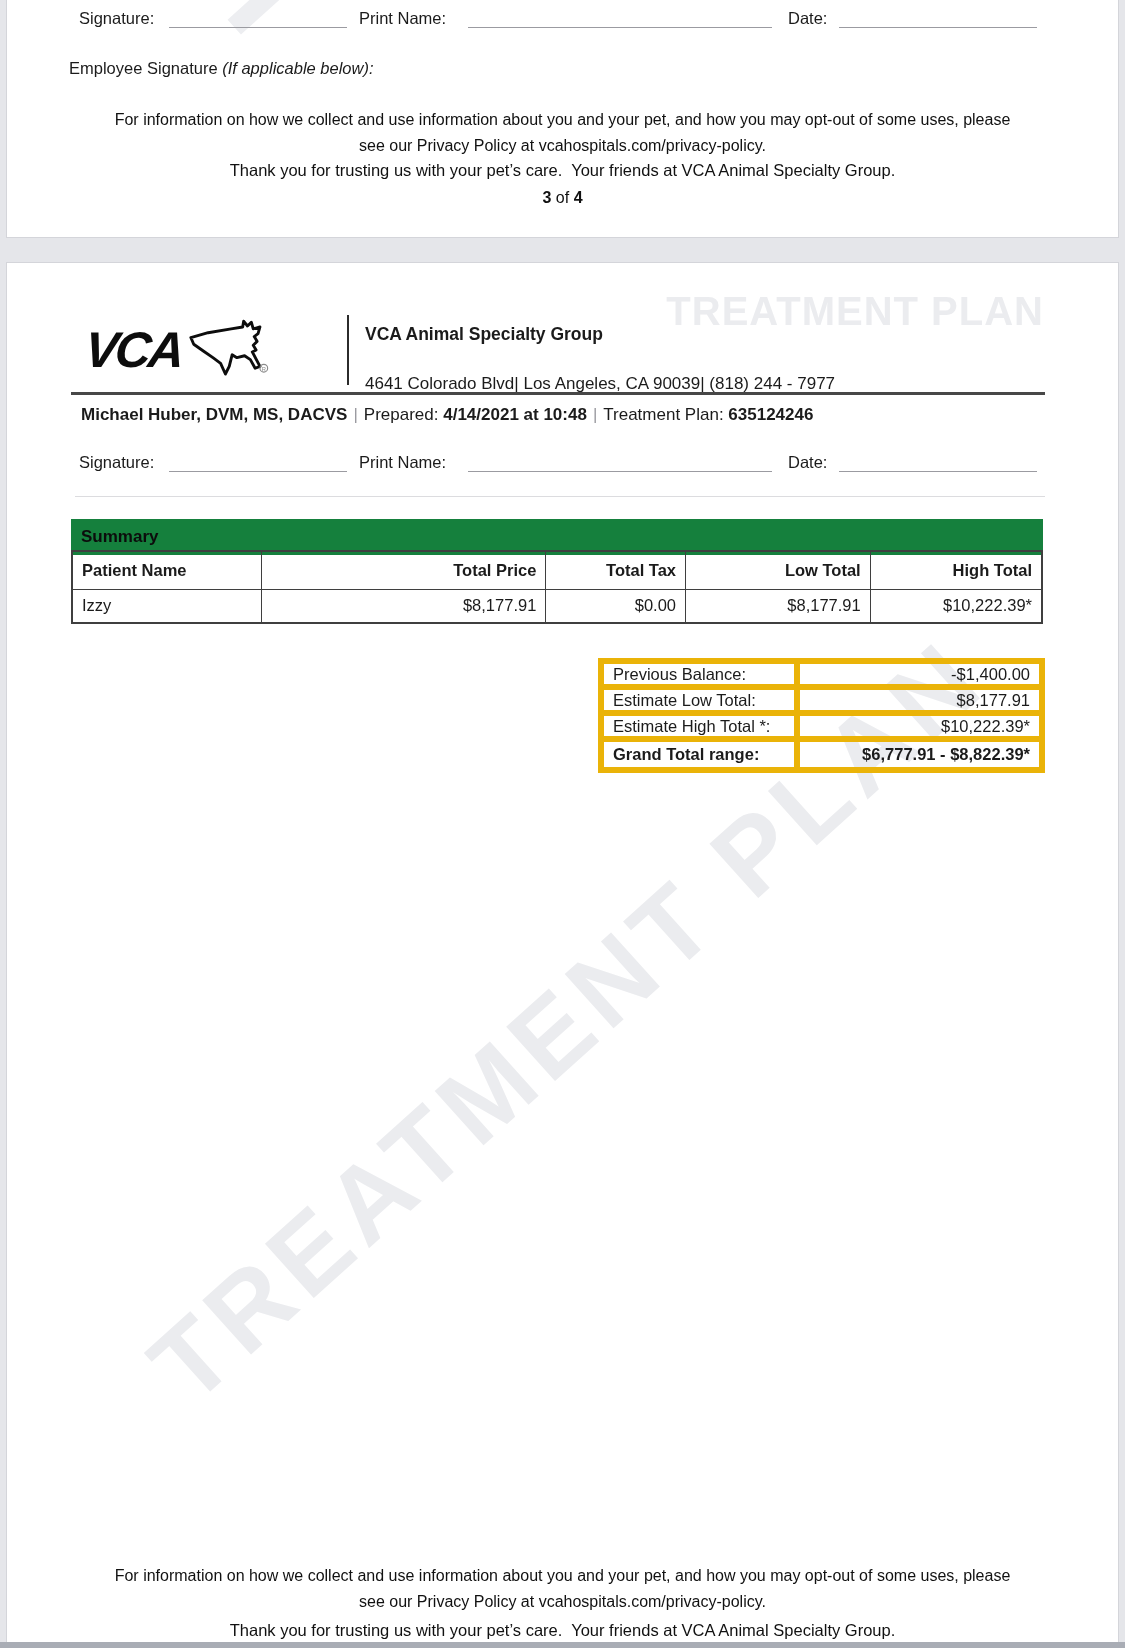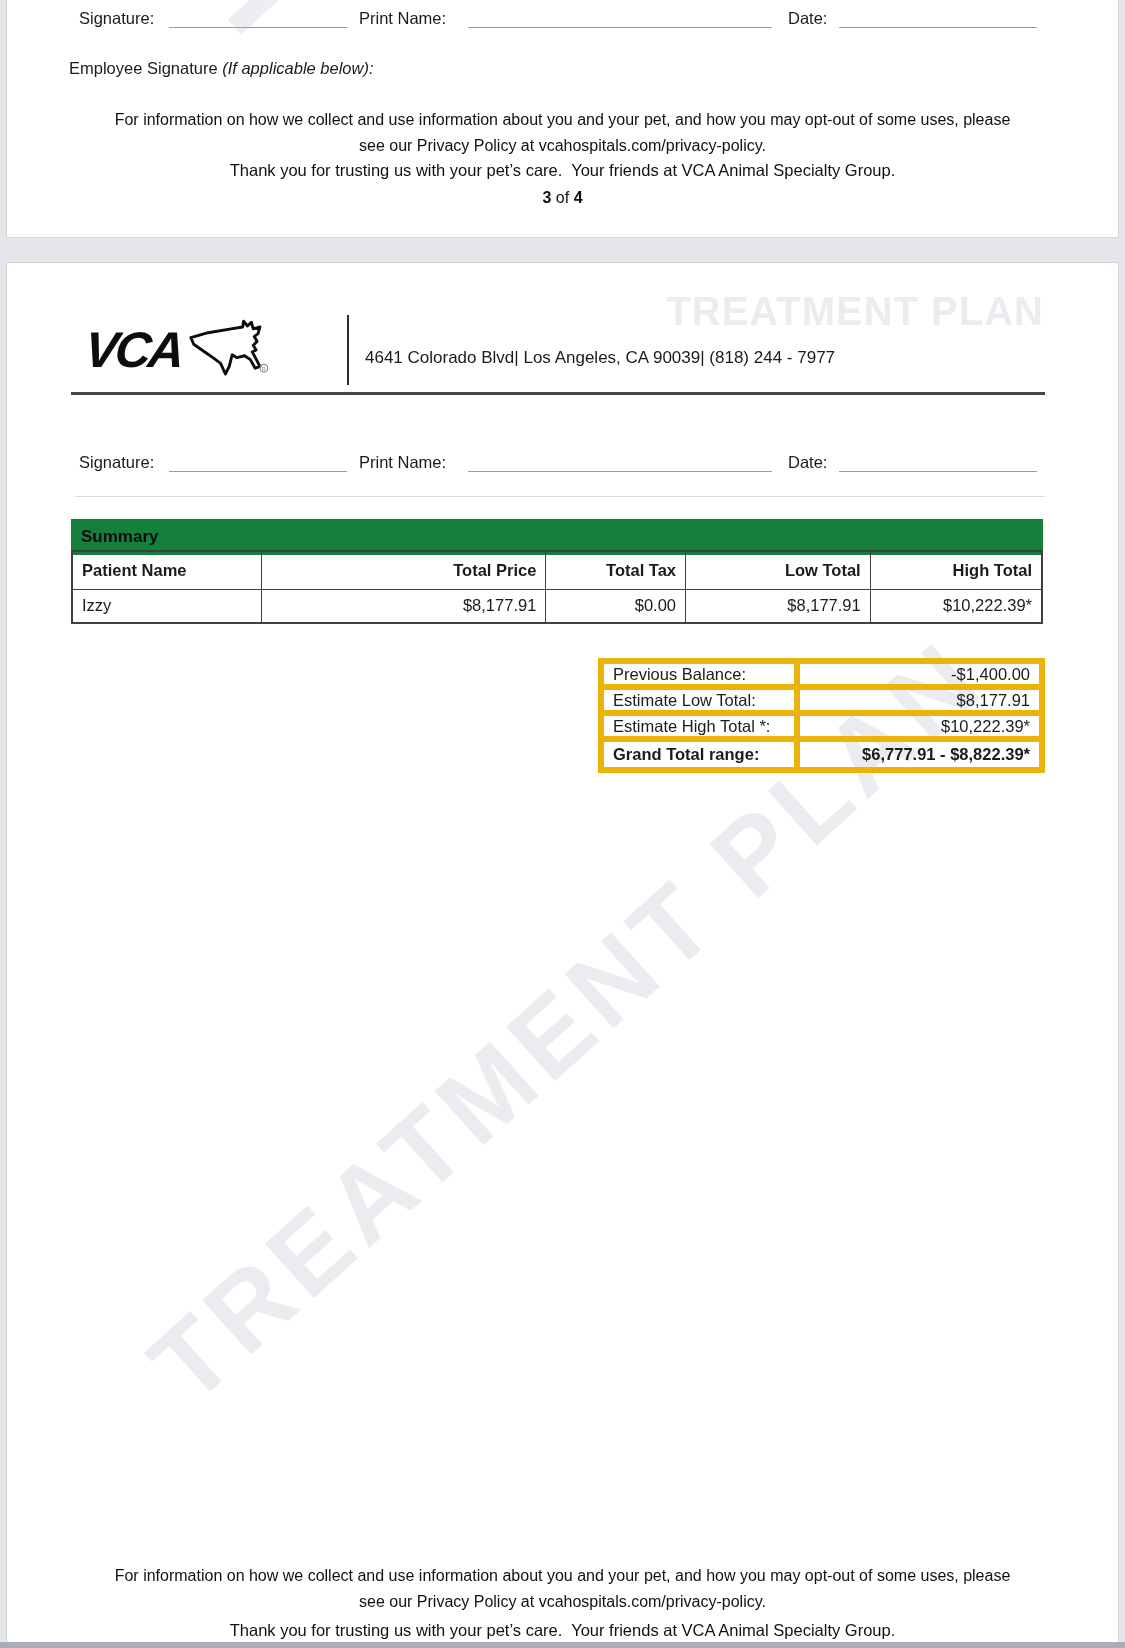--- a/index.html
+++ b/index.html
@@ -123,25 +123,29 @@
     <div class="vca-logo">
       <div class="vca-text">VCA</div>
       <svg class="vca-map" width="96" height="66" viewBox="0 0 100 66">
         <path d="M4,20 L22,15 L46,11 L58,9 L59,3 L63,8 L67,4 L69,11 L76,9 L74,16 L70,19 L73,24 L69,28 L72,33 L68,35 L76,50 L71,52 L66,43 L60,39 L52,41 L47,38 L44,50 L40,58 L35,47 L27,41 L17,34 L7,27 Z" fill="#ffffff" stroke="#0d0d0d" stroke-width="3" stroke-linejoin="round"></path>
         <circle cx="80" cy="52" r="4" fill="none" stroke="#8a8a8a" stroke-width="1.2"></circle>
         <text x="80" y="55" font-size="6" text-anchor="middle" fill="#8a8a8a">R</text>
       </svg>
     </div>
     <div class="logo-divider"></div>
     <div class="org-block">
+      <div class="org-name">VCA Animal Specialty Group</div>
       <div class="org-addr">4641 Colorado Blvd| Los Angeles, CA 90039| (818) 244 - 7977</div>
     </div>
   </div>
   <div class="header-rule"></div>
 
+  <div class="huber">
+    <span class="b">Michael Huber, DVM, MS, DACVS</span><span class="pipe">|</span><span>Prepared: </span><span class="b">4/14/2021 at 10:48</span><span class="pipe">|</span><span>Treatment Plan: </span><span class="b">635124246</span>
+  </div>
 
   <div class="sig-row" style="top:190px;">
     <span class="lbl" style="left:72px;">Signature:</span>
     <span class="sig-line" style="left:162px;width:178px;"></span>
     <span class="lbl" style="left:352px;">Print Name:</span>
     <span class="sig-line" style="left:461px;width:304px;"></span>
     <span class="lbl" style="left:781px;">Date:</span>
     <span class="sig-line" style="left:832px;width:198px;"></span>
   </div>
 

